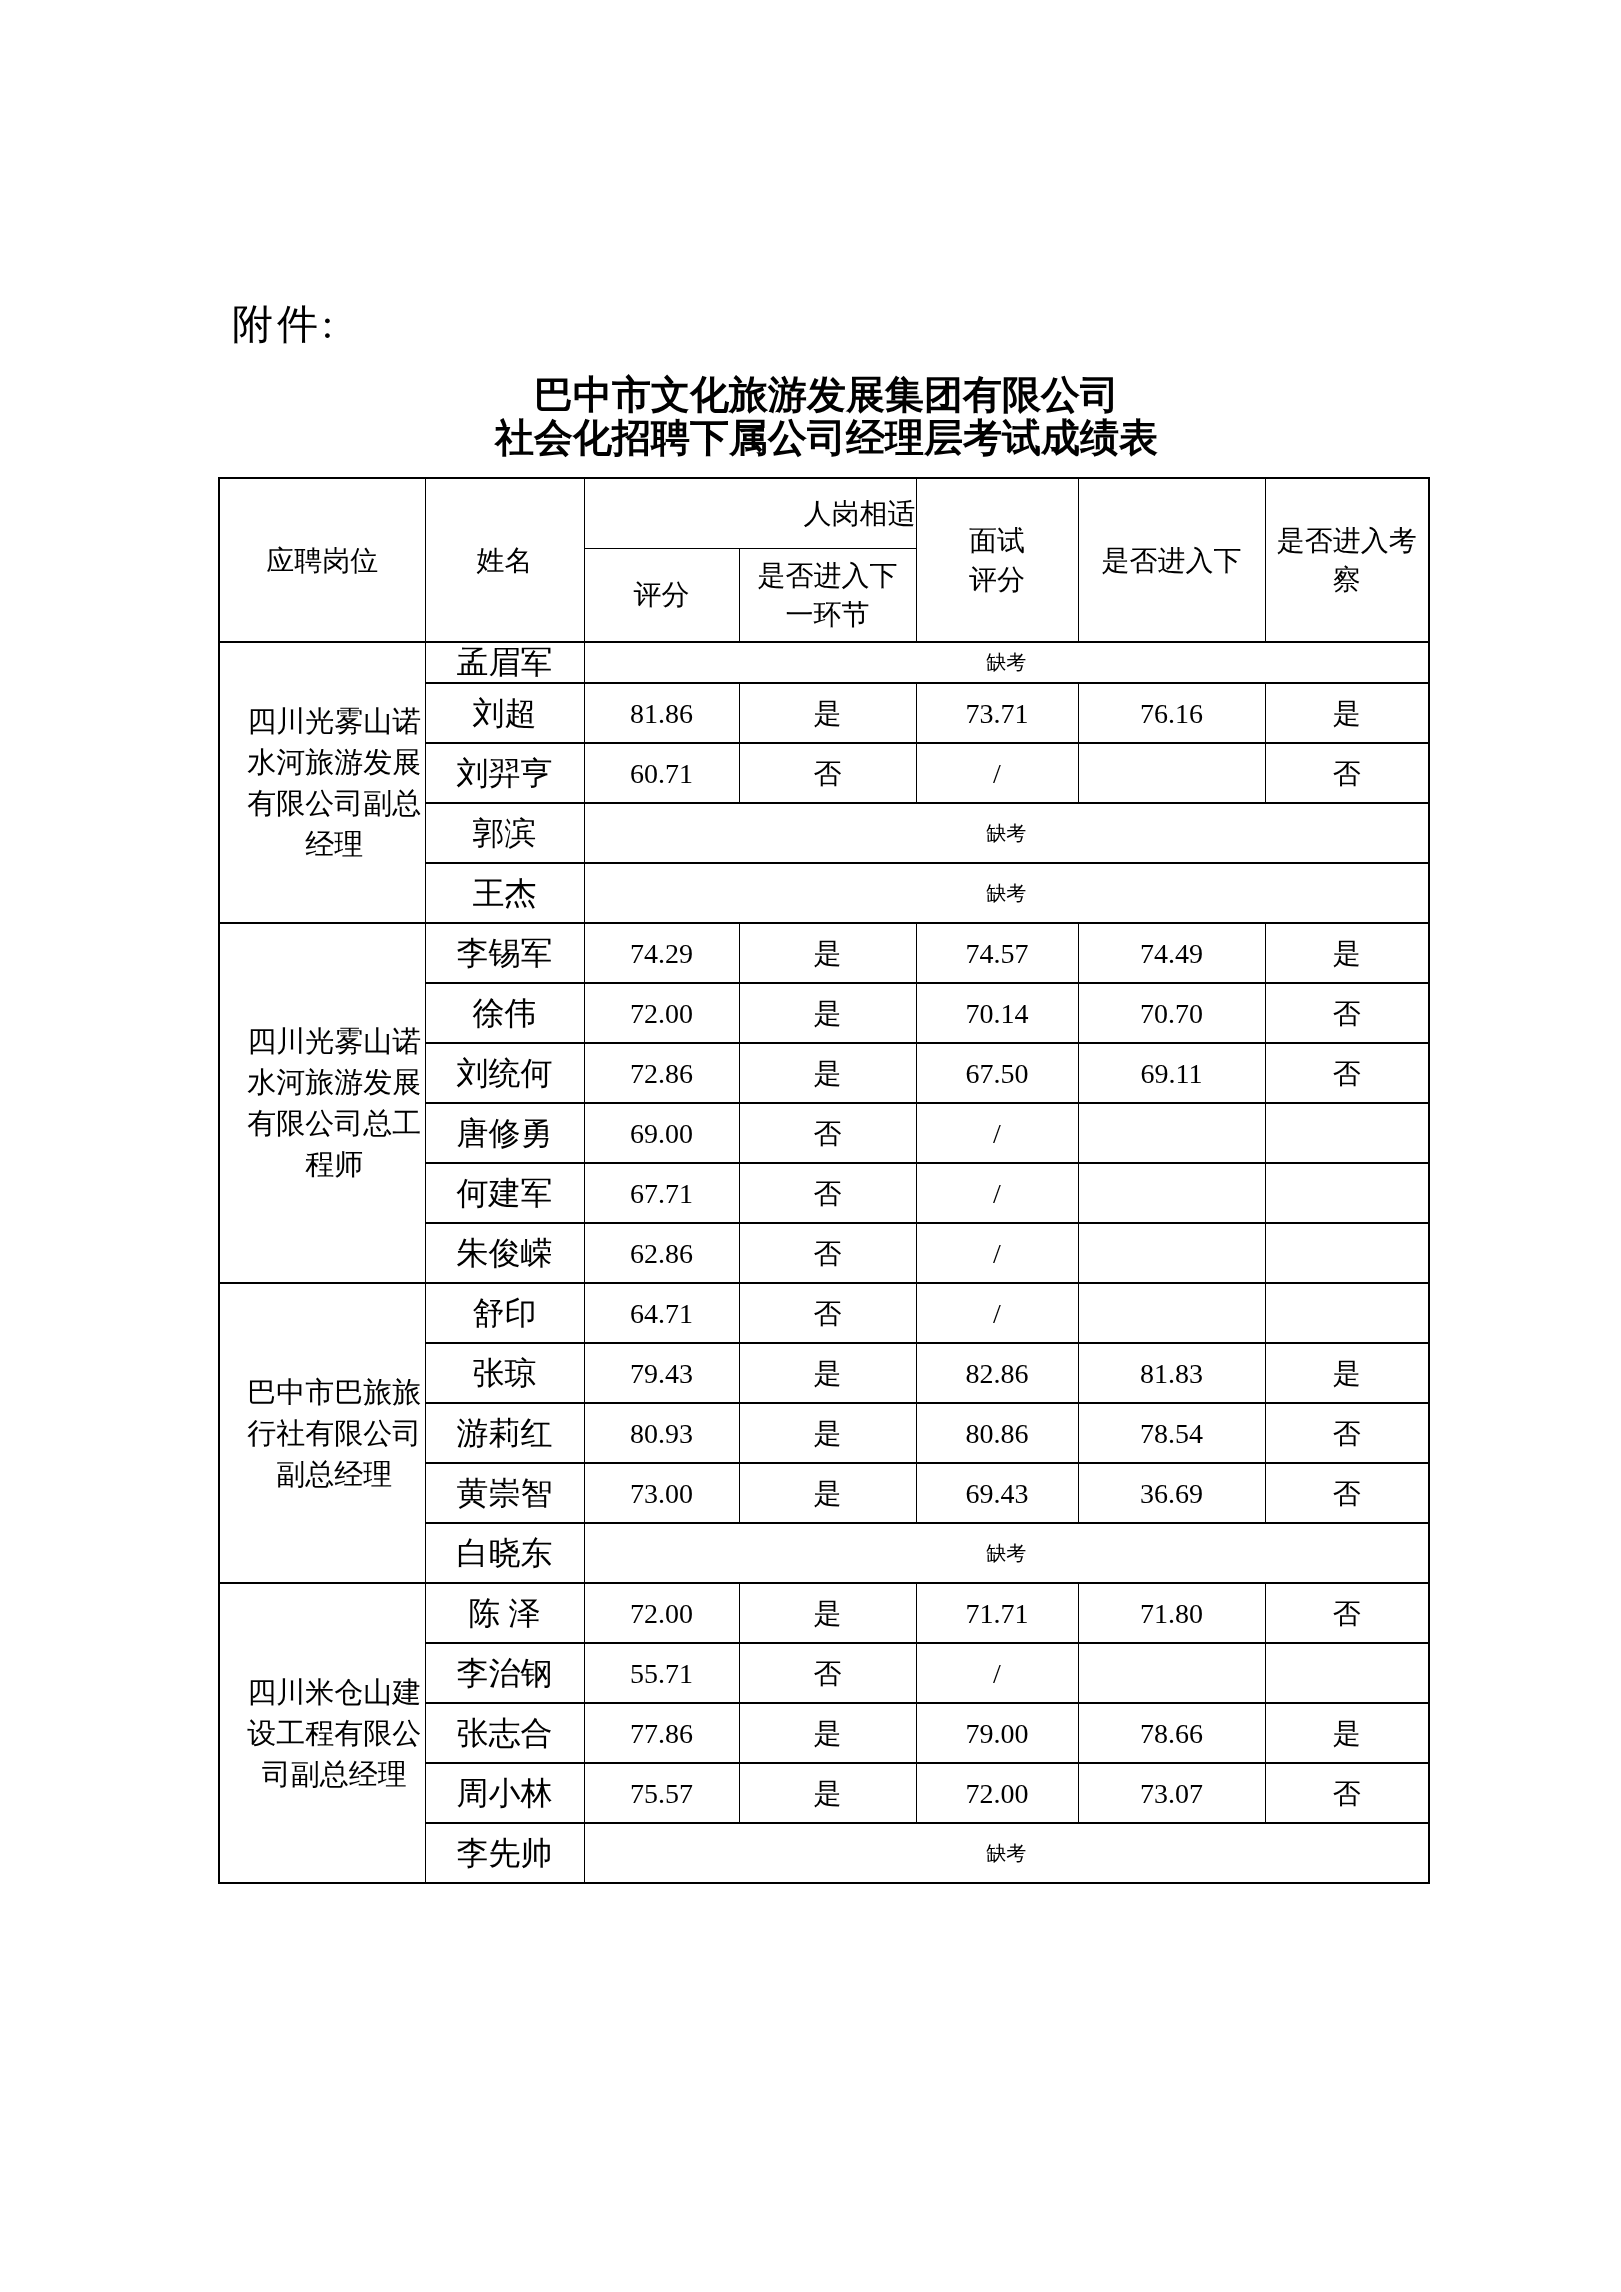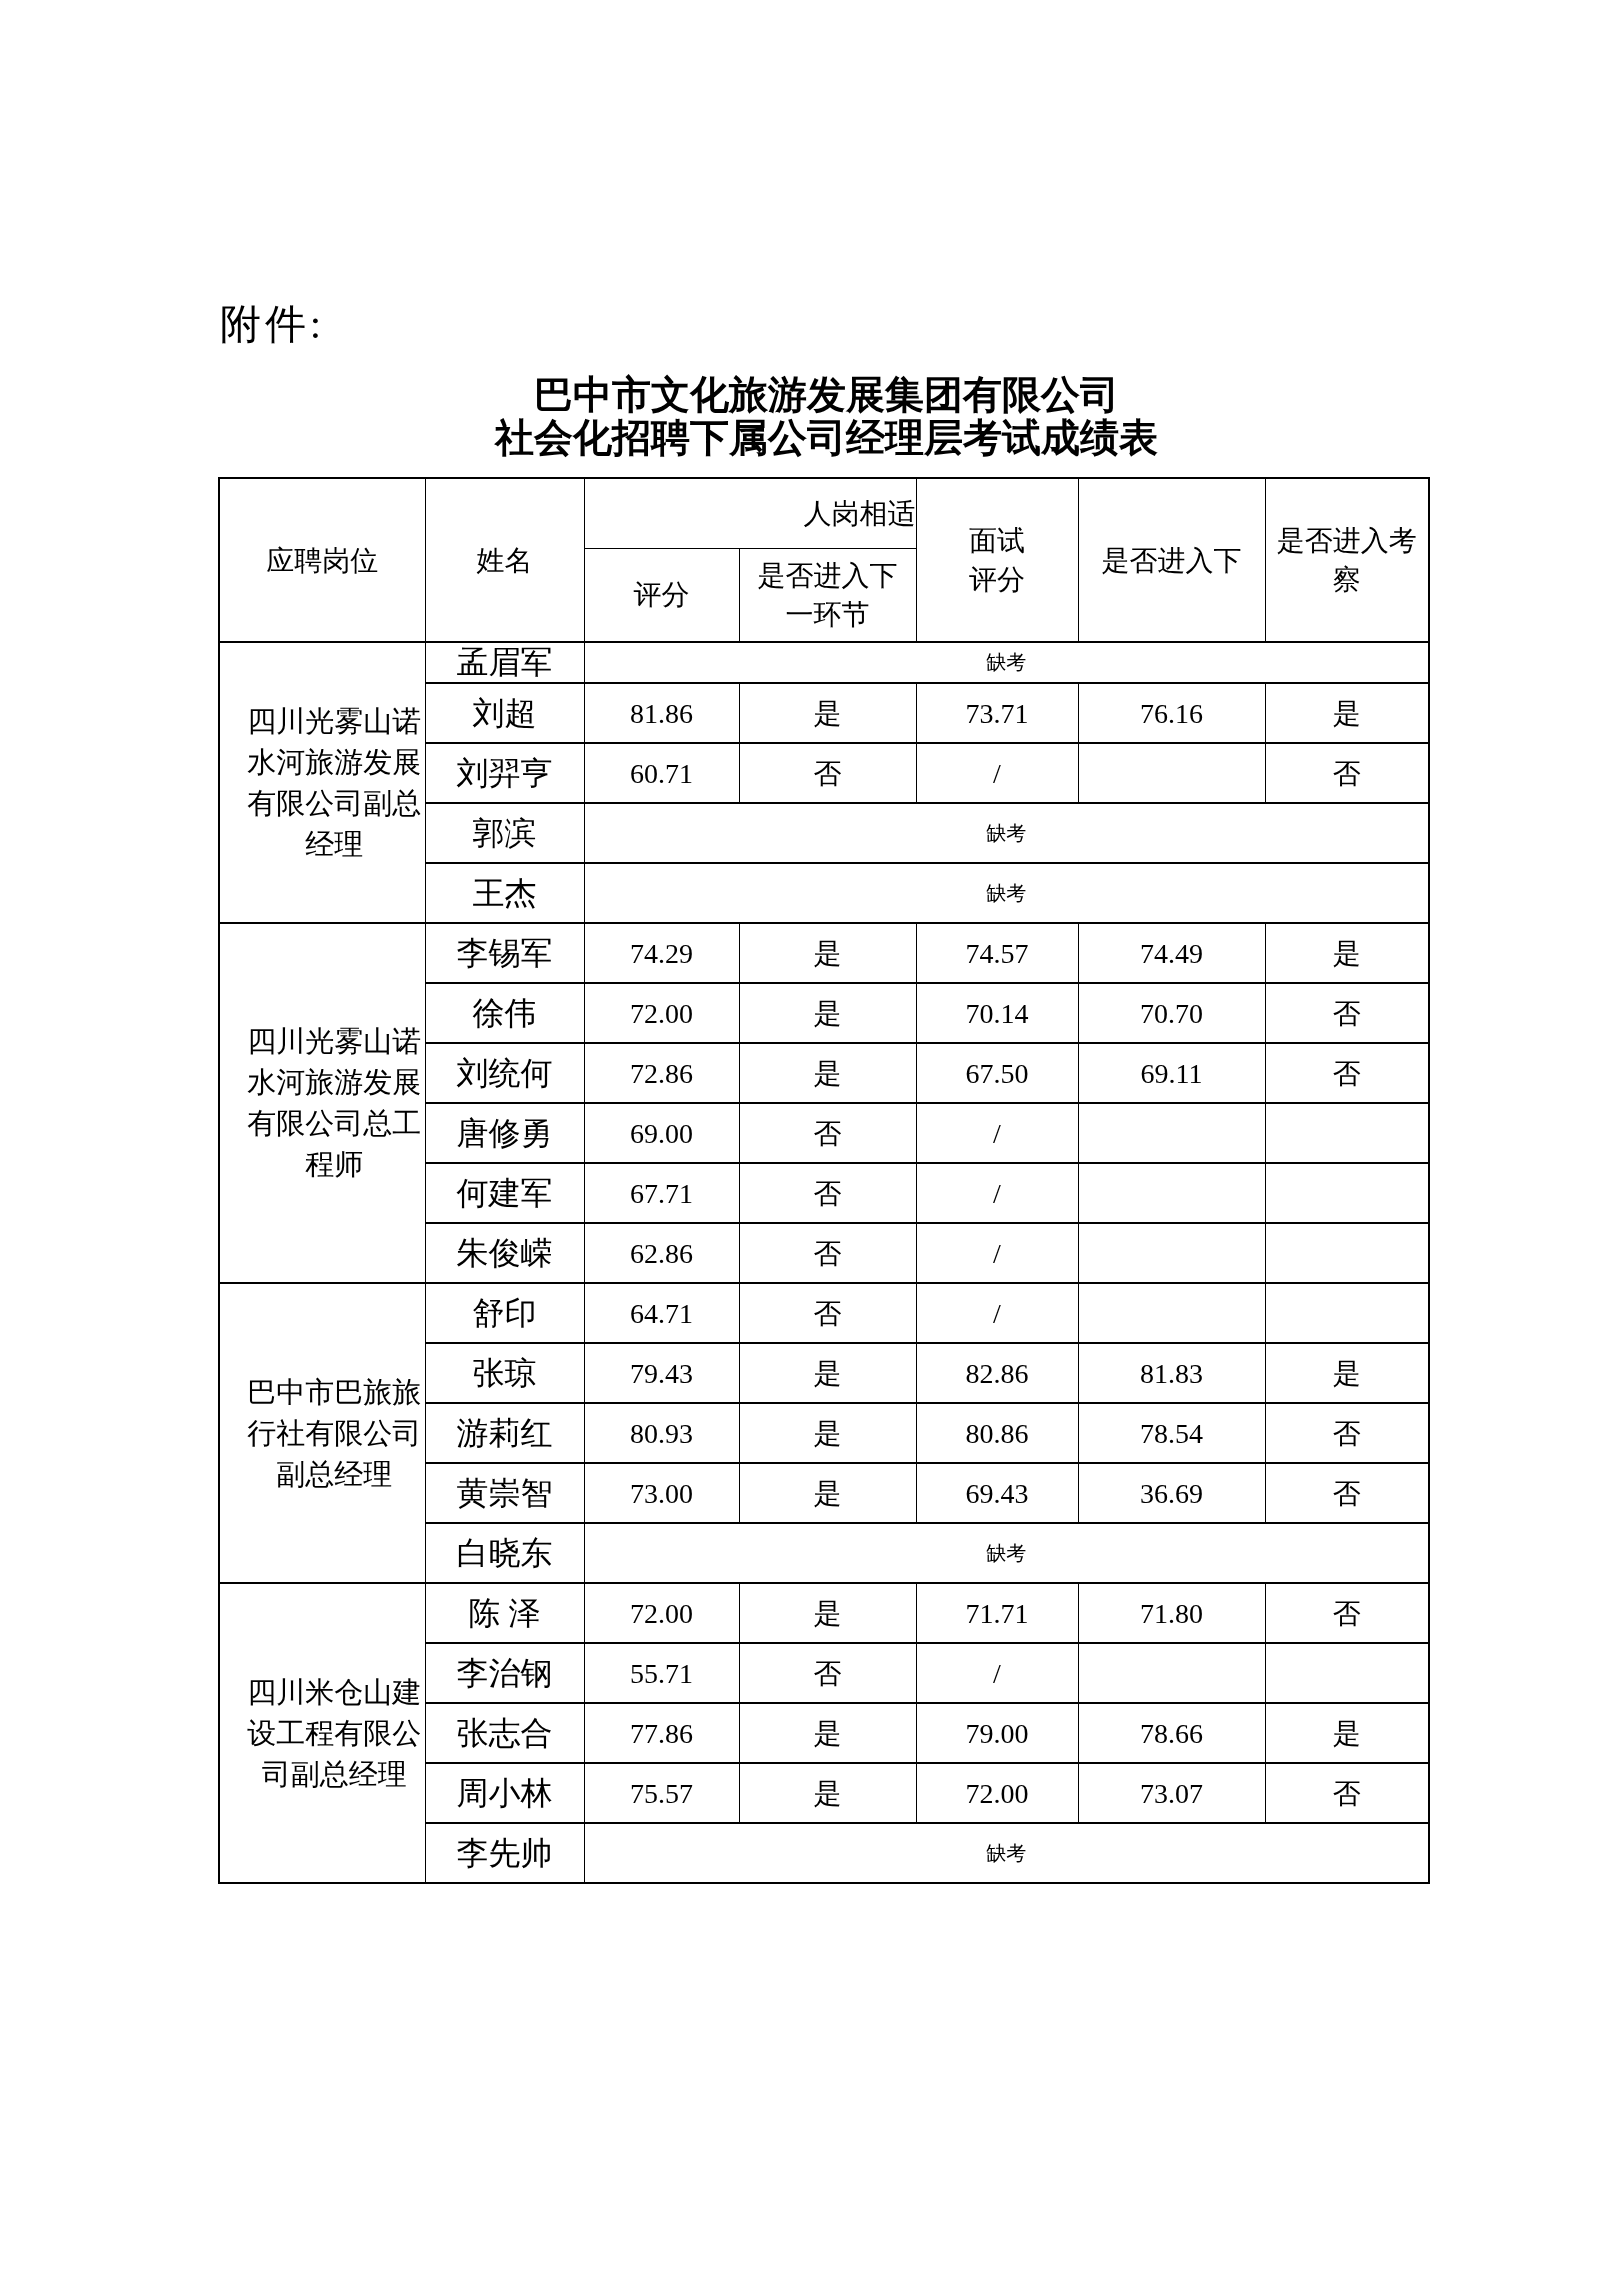--- a/index.html
+++ b/index.html
@@ -11,21 +11,21 @@
     position: relative;
     width: 1621px;
     height: 2293px;
     background: #ffffff;
     color: #000000;
     font-family: "Liberation Serif", "DejaVu Serif", serif;
     overflow: hidden;
   }
   .attachment {
     position: absolute;
-    left: 220px;
+    left: 232px;
     top: 299px;
     font-size: 41px;
     line-height: 51px;
     letter-spacing: 3.9px;
   }
   .title-block {
     position: absolute;
     left: 0;
     top: 373px;
     width: 1621px;

